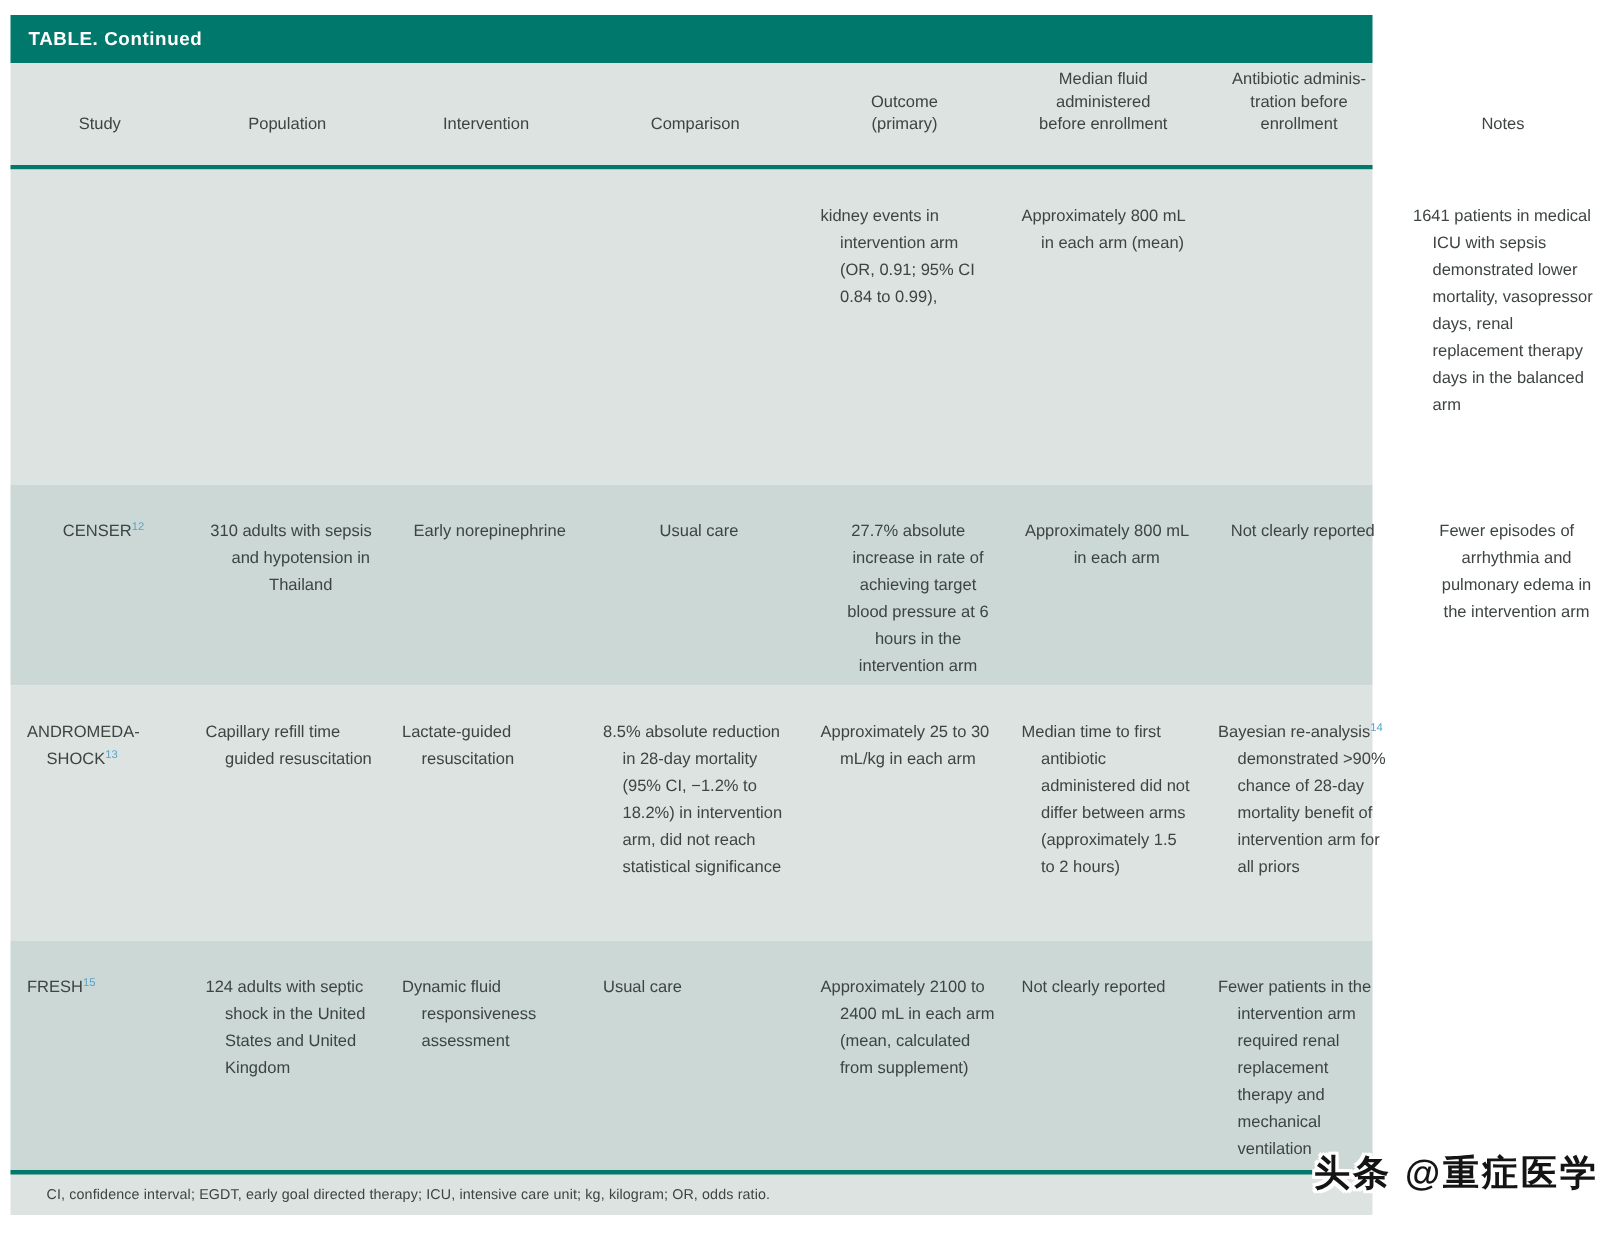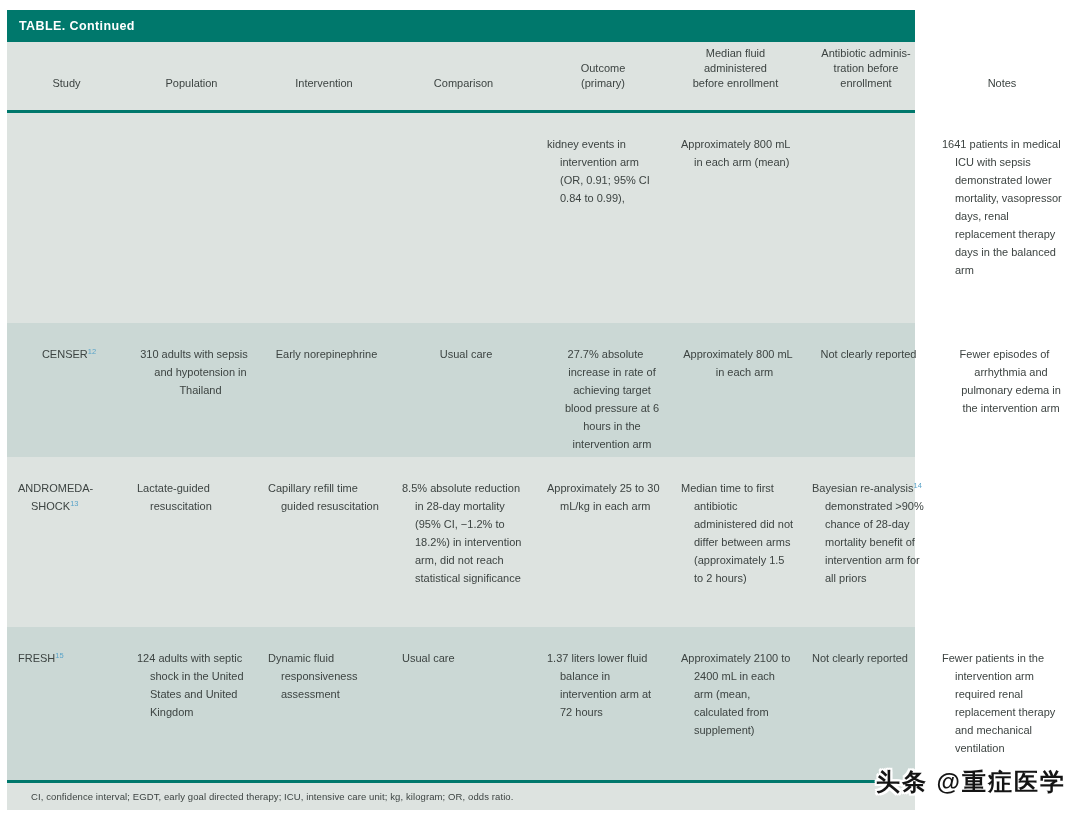--- a/index.html
+++ b/index.html
@@ -100,34 +100,33 @@
     <div class="cell">Early norepinephrine</div>
     <div class="cell">Usual care</div>
     <div class="cell">27.7% absolute increase in rate of achieving target blood pressure at 6 hours in the intervention arm</div>
     <div class="cell">Approximately 800 mL in each arm</div>
     <div class="cell">Not clearly reported</div>
     <div class="cell">Fewer episodes of arrhythmia and pulmonary edema in the intervention arm</div>
   </div>
 
   <div class="grid-row body-row row-light h-r2">
     <div class="cell"><span>ANDROMEDA-SHOCK</span><sup class="ref">13</sup></div>
+    <div class="cell">Capillary refill time guided resuscitation</div>
     <div class="cell">Lactate-guided resuscitation</div>
-    <div class="cell">Capillary refill time guided resuscitation</div>
     <div class="cell">8.5% absolute reduction in 28-day mortality (95% CI, −1.2% to 18.2%) in intervention arm, did not reach statistical significance</div>
     <div class="cell">Approximately 25 to 30 mL/kg in each arm</div>
     <div class="cell">Median time to first antibiotic administered did not differ between arms (approximately 1.5 to 2 hours)</div>
     <div class="cell"><span>Bayesian re-analysis</span><sup class="ref">14</sup> <span>demonstrated &gt;90% chance of 28-day mortality benefit of intervention arm for all priors</span></div>
   </div>
 
   <div class="grid-row body-row row-dark h-r3">
     <div class="cell"><span>FRESH</span><sup class="ref">15</sup></div>
     <div class="cell">124 adults with septic shock in the United States and United Kingdom</div>
     <div class="cell">Dynamic fluid responsiveness assessment</div>
     <div class="cell">Usual care</div>
-    <div class="cell">1.37 liters lower fluid balance in intervention arm at 72 hours</div>
     <div class="cell">Approximately 2100 to 2400 mL in each arm (mean, calculated from supplement)</div>
     <div class="cell">Not clearly reported</div>
     <div class="cell">Fewer patients in the intervention arm required renal replacement therapy and mechanical ventilation</div>
   </div>
 
   <div class="foot">
     <span>CI, confidence interval; EGDT, early goal directed therapy; ICU, intensive care unit; kg, kilogram; OR, odds ratio.</span>
   </div>
 
 </div>

